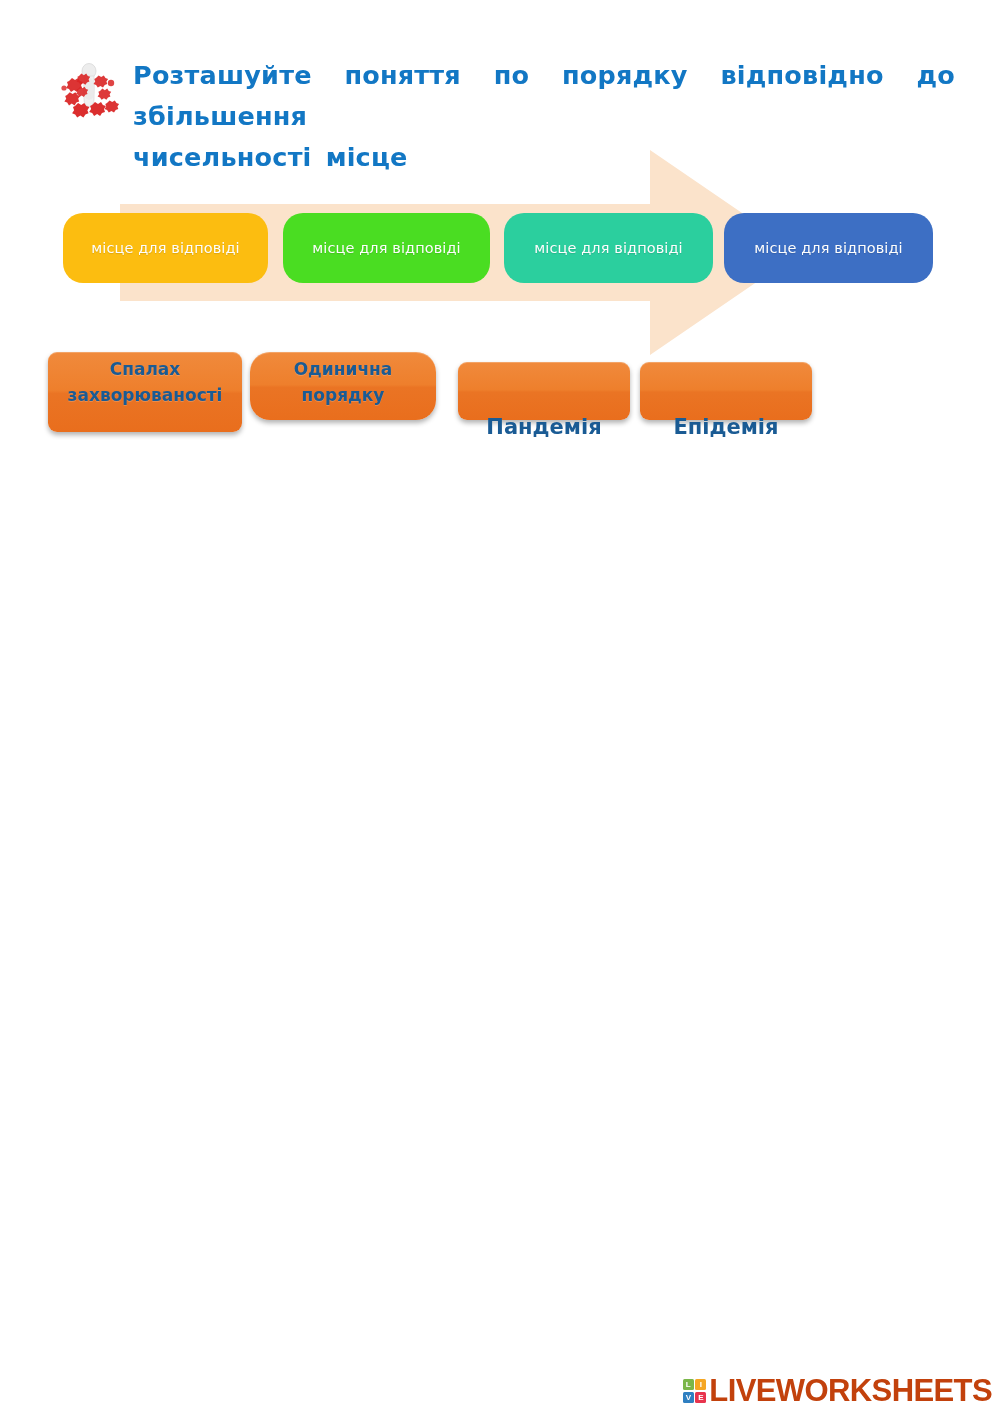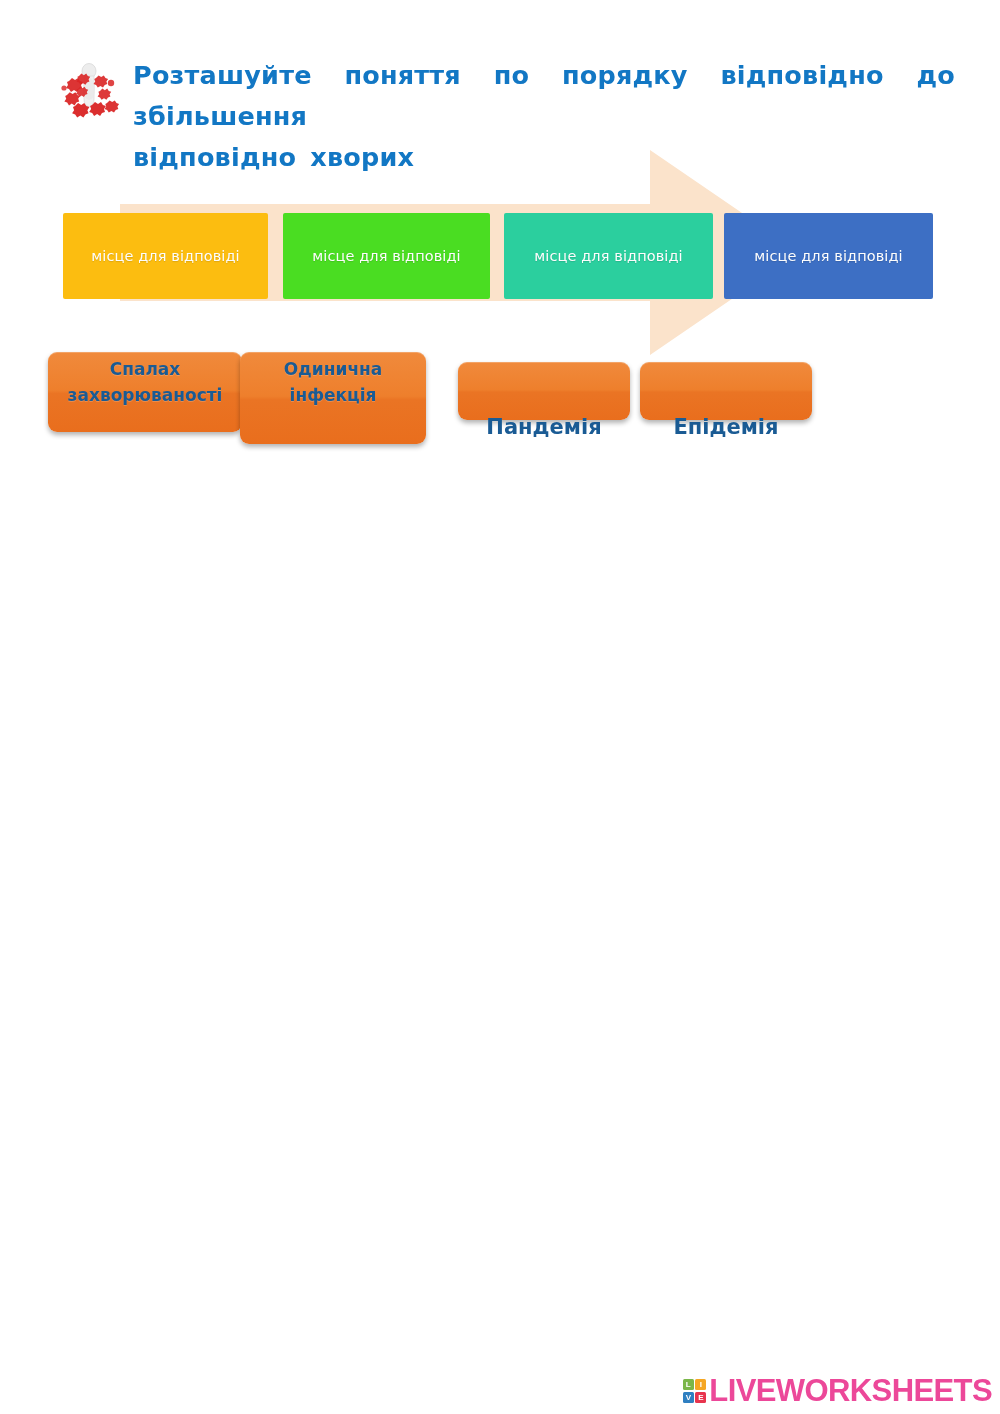--- a/index.html
+++ b/index.html
@@ -81,22 +81,22 @@
     position: absolute;
     left: 63px;
     top: 213px;
     width: 870px;
     height: 82px;
     z-index: 2;
   }
   .dropzone {
     position: absolute;
     top: 0;
-    height: 86px;
-    border-radius: 2px;
+    height: 70px;
+    border-radius: 20px;
     display: flex;
     align-items: center;
     justify-content: center;
     box-sizing: border-box;
   }
   .dropzone-label {
     color: #fdfdfd;
     font-size: 14.5px;
     font-weight: normal;
     letter-spacing: 0.1px;
@@ -133,21 +133,21 @@
     color: #1a5b94;
     font-weight: bold;
     font-size: 17px;
     line-height: 26px;
     text-shadow: 0 1px 0 rgba(255,255,255,0.18);
     pointer-events: none;
   }
   .chip-label.big { font-size: 21px; line-height: 26px; margin-top: 48px; }
 
   #chip-1 { left: 0px;   top: 0px;  width: 194px; height: 80px; }
-  #chip-2 { left: 192px; top: 0px;  width: 186px; height: 92px; }
+  #chip-2 { left: 202px; top: 0px;  width: 186px; height: 68px; border-radius: 20px; }
   #chip-3 { left: 410px; top: 10px; width: 172px; height: 58px; }
   #chip-4 { left: 592px; top: 10px; width: 172px; height: 58px; }
 
   
   #footer-logo {
     position: absolute;
     right: 8px;
     bottom: 6px;
     display: flex;
     align-items: center;
@@ -170,21 +170,21 @@
     font-weight: bold;
     line-height: 11px;
     text-align: center;
     font-family: "Liberation Sans", sans-serif;
   }
   .tile-l { background: #7ab648; }
   .tile-i { background: #f5a623; }
   .tile-v { background: #2f7fc1; }
   .tile-e { background: #e8344e; }
   #logo-word {
-    color: #ec4899;
+    color: #c2410c;
     font-family: "Liberation Sans", sans-serif;
     font-size: 31px;
     font-weight: bold;
     letter-spacing: -0.6px;
     line-height: 34px;
   }
 </style>
 </head>
 <body>
 
@@ -210,21 +210,21 @@
           <path d="M37 46 l3-3 3 1.9 3-1.9 1.9 3 3 1 -1.9 3 1 3 -3 1 -1.9 3 -3-1.9 -3 1.9 -1.9-3 -3-1 1.9-3 -1-3z" opacity="0.95"></path>
           <path d="M52 44 l2.6-2.6 2.6 1.7 2.6-1.7 1.7 2.6 2.6.9 -1.7 2.6.9 2.6 -2.6.9 -1.7 2.6 -2.6-1.7 -2.6 1.7 -1.7-2.6 -2.6-.9 1.7-2.6 -.9-2.6z" opacity="0.92"></path>
           <circle cx="56" cy="24" r="3.2" opacity="0.85"></circle>
           <circle cx="9" cy="29" r="2.6" opacity="0.8"></circle>
         </g>
       </svg>
     </div>
 
     <div id="title-text">
       <span class="line1">Розташуйте поняття по порядку відповідно до збільшення</span>
-      <span class="line2">відповідно хворих</span>
+      <span class="line2">чисельності місце</span>
     </div>
   </div>
 
   <div id="arrow-wrap">
     <svg width="680" height="205" viewBox="0 0 680 205" xmlns="http://www.w3.org/2000/svg">
       <path d="M0 54 L530 54 L530 0 L680 102.5 L530 205 L530 151 L0 151 Z" fill="#fbe3cb"></path>
     </svg>
   </div>
 
   <div id="dropzone-row">
@@ -246,21 +246,21 @@
     </div>
   </div>
 
   <div id="chip-row">
 
     <div class="chip" id="chip-1">
       <span class="chip-label"><span>Спалах</span><br><span>захворюваності</span></span>
     </div>
 
     <div class="chip" id="chip-2">
-      <span class="chip-label"><span>Одинична</span><br><span>інфекція</span></span>
+      <span class="chip-label"><span>Одинична</span><br><span>порядку</span></span>
     </div>
 
     <div class="chip" id="chip-3">
       <span class="chip-label big">Пандемія</span>
     </div>
 
     <div class="chip" id="chip-4">
       <span class="chip-label big">Епідемія</span>
     </div>
   </div>

